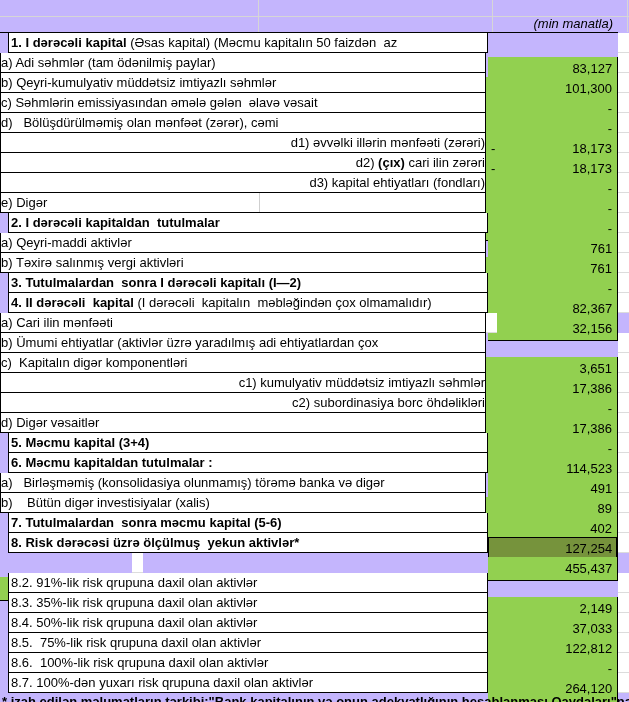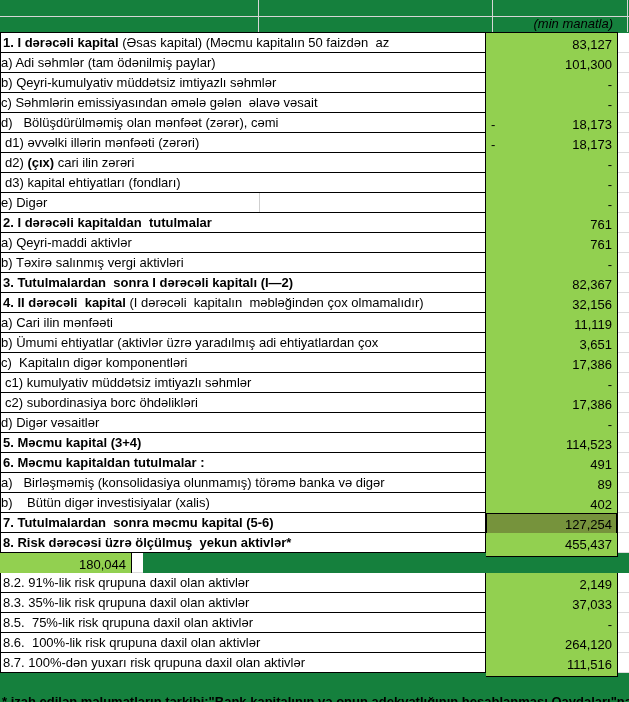--- a/index.html
+++ b/index.html
@@ -1,19 +1,19 @@
 <!DOCTYPE html>
 <html><head>
 <meta charset="utf-8">
 <style>
   html,body{margin:0;padding:0;background:#fff;}
   .wrap{
     position:relative;
     width:629px;height:702px;
-    background:#15803d;
+    background:#c4b5fd;
     font-family:"Liberation Sans","DejaVu Sans",sans-serif;
     overflow:hidden;
     --green:#92D050;
     --darkgreen:#76933C;
   }
   
   .hline{position:absolute;height:1px;background:#d6d6d6;}
   .vline{position:absolute;width:1px;background:#d6d6d6;}
   .unit{
     position:absolute;top:16px;left:486px;width:127px;height:16px;
@@ -26,30 +26,30 @@
   .lab{
     position:relative;box-sizing:border-box;
     width:486px;height:20px;
     border-left:1px solid #000;border-right:1px solid #000;border-bottom:1px solid #000;
     display:flex;align-items:center;
     font-size:13px;color:#000;white-space:pre;overflow:hidden;
     background:#fff;
   }
   .lab span{white-space:pre;}
   .lab .b{font-weight:bold;}
-  .ind0{padding-left:2px;}
+  .ind0{padding-left:2px;margin-left:8px;}
   .ind1{padding-left:0;}
-  .ind2{padding-left:4px;}
+  .ind2{padding-left:26px;justify-content:flex-end;}
   .mid::after{content:"";position:absolute;left:258px;top:0;bottom:0;width:1px;background:#cfcfcf;}
   .val{
     box-sizing:border-box;width:132px;height:24px;
     border-right:1px solid #000;border-bottom:1px solid #000;
     background:var(--green);
     display:flex;align-items:center;justify-content:flex-end;
-    font-size:13px;color:#000;overflow:hidden;
+    font-size:13px;color:#000;overflow:hidden;margin-top:24px;
   }
   .val .num{padding-right:5px;}
   .val .minus{margin-right:auto;padding-left:5px;}
   .val.dark{
     background:var(--darkgreen);
     box-shadow:inset 0 0 0 1px #000;
   }
   .stub{
     box-sizing:border-box;width:11px;height:20px;
     border-bottom:1px solid #dcdcdc;background:#fff;
@@ -171,23 +171,20 @@
       </div>
       <div class="row">
         <div class="lab ind0"><span class="b">4. II dərəcəli  kapital</span><span> (I dərəcəli  kapitalın  məbləğindən çox olmamalıdır)</span></div>
         <div class="val">
           <span class="num">32,156</span>
         </div>
         <div class="stub"></div>
       </div>
       <div class="row">
         <div class="lab ind1"><span>a) Cari ilin mənfəəti</span></div>
-        <div class="val">
-          <span class="num">11,119</span>
-        </div>
         <div class="stub"></div>
       </div>
       <div class="row">
         <div class="lab ind1"><span>b) Ümumi ehtiyatlar (aktivlər üzrə yaradılmış adi ehtiyatlardan çox</span></div>
         <div class="val">
           <span class="num">3,651</span>
         </div>
         <div class="stub"></div>
       </div>
       <div class="row">
@@ -274,20 +271,27 @@
         <div class="stub"></div>
       </div>
       <div class="row">
         <div class="lab ind0"><span>8.3. 35%-lik risk qrupuna daxil olan aktivlər</span></div>
         <div class="val">
           <span class="num">37,033</span>
         </div>
         <div class="stub"></div>
       </div>
       <div class="row">
+        <div class="lab ind0"><span>8.4. 50%-lik risk qrupuna daxil olan aktivlər</span></div>
+        <div class="val">
+          <span class="num">122,812</span>
+        </div>
+        <div class="stub"></div>
+      </div>
+      <div class="row">
         <div class="lab ind0"><span>8.5.  75%-lik risk qrupuna daxil olan aktivlər</span></div>
         <div class="val">
           <span class="num">-</span>
         </div>
         <div class="stub"></div>
       </div>
       <div class="row">
         <div class="lab ind0"><span>8.6.  100%-lik risk qrupuna daxil olan aktivlər</span></div>
         <div class="val">
           <span class="num">264,120</span>

